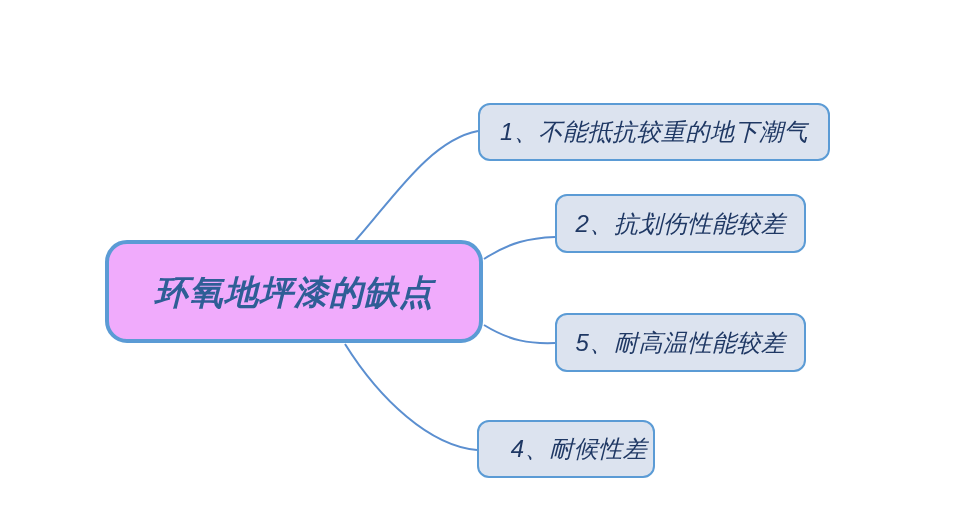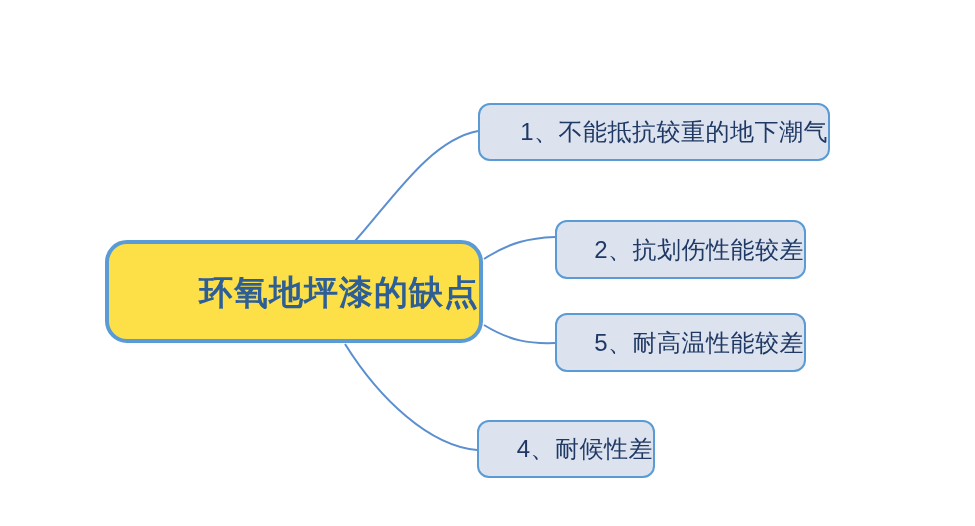--- a/index.html
+++ b/index.html
@@ -30,42 +30,43 @@
     width: 975px;
     height: 526px;
     pointer-events: none;
   }
 
   .node {
     position: absolute;
     box-sizing: border-box;
     display: flex;
     align-items: center;
-    justify-content: flex-end;
+    justify-content: center;
     background: #dce3ef;
     border: 2px solid #5b9bd5;
     border-radius: 12px;
     color: #1f3864;
     white-space: nowrap;
+    font-style: italic;
   }
 
   .node-label {
     display: block;
     line-height: 1;
   }
 
   
   #root-node {
     left: 105px;
     top: 240px;
     width: 378px;
     height: 103px;
     border: 4px solid #5b9bd5;
     border-radius: 22px;
-    background: #fde047;
+    background: #f0abfc;
   }
   #root-node .node-label {
     font-size: 34px;
     font-weight: bold;
     color: #2e5e96;
     letter-spacing: 1px;
   }
 
   
   .branch .node-label {
@@ -76,21 +77,21 @@
   }
 
   #branch-1 {
     left: 478px;
     top: 103px;
     width: 352px;
     height: 58px;
   }
   #branch-2 {
     left: 555px;
-    top: 220px;
+    top: 194px;
     width: 251px;
     height: 59px;
   }
   #branch-3 {
     left: 555px;
     top: 313px;
     width: 251px;
     height: 59px;
   }
   #branch-4 {

